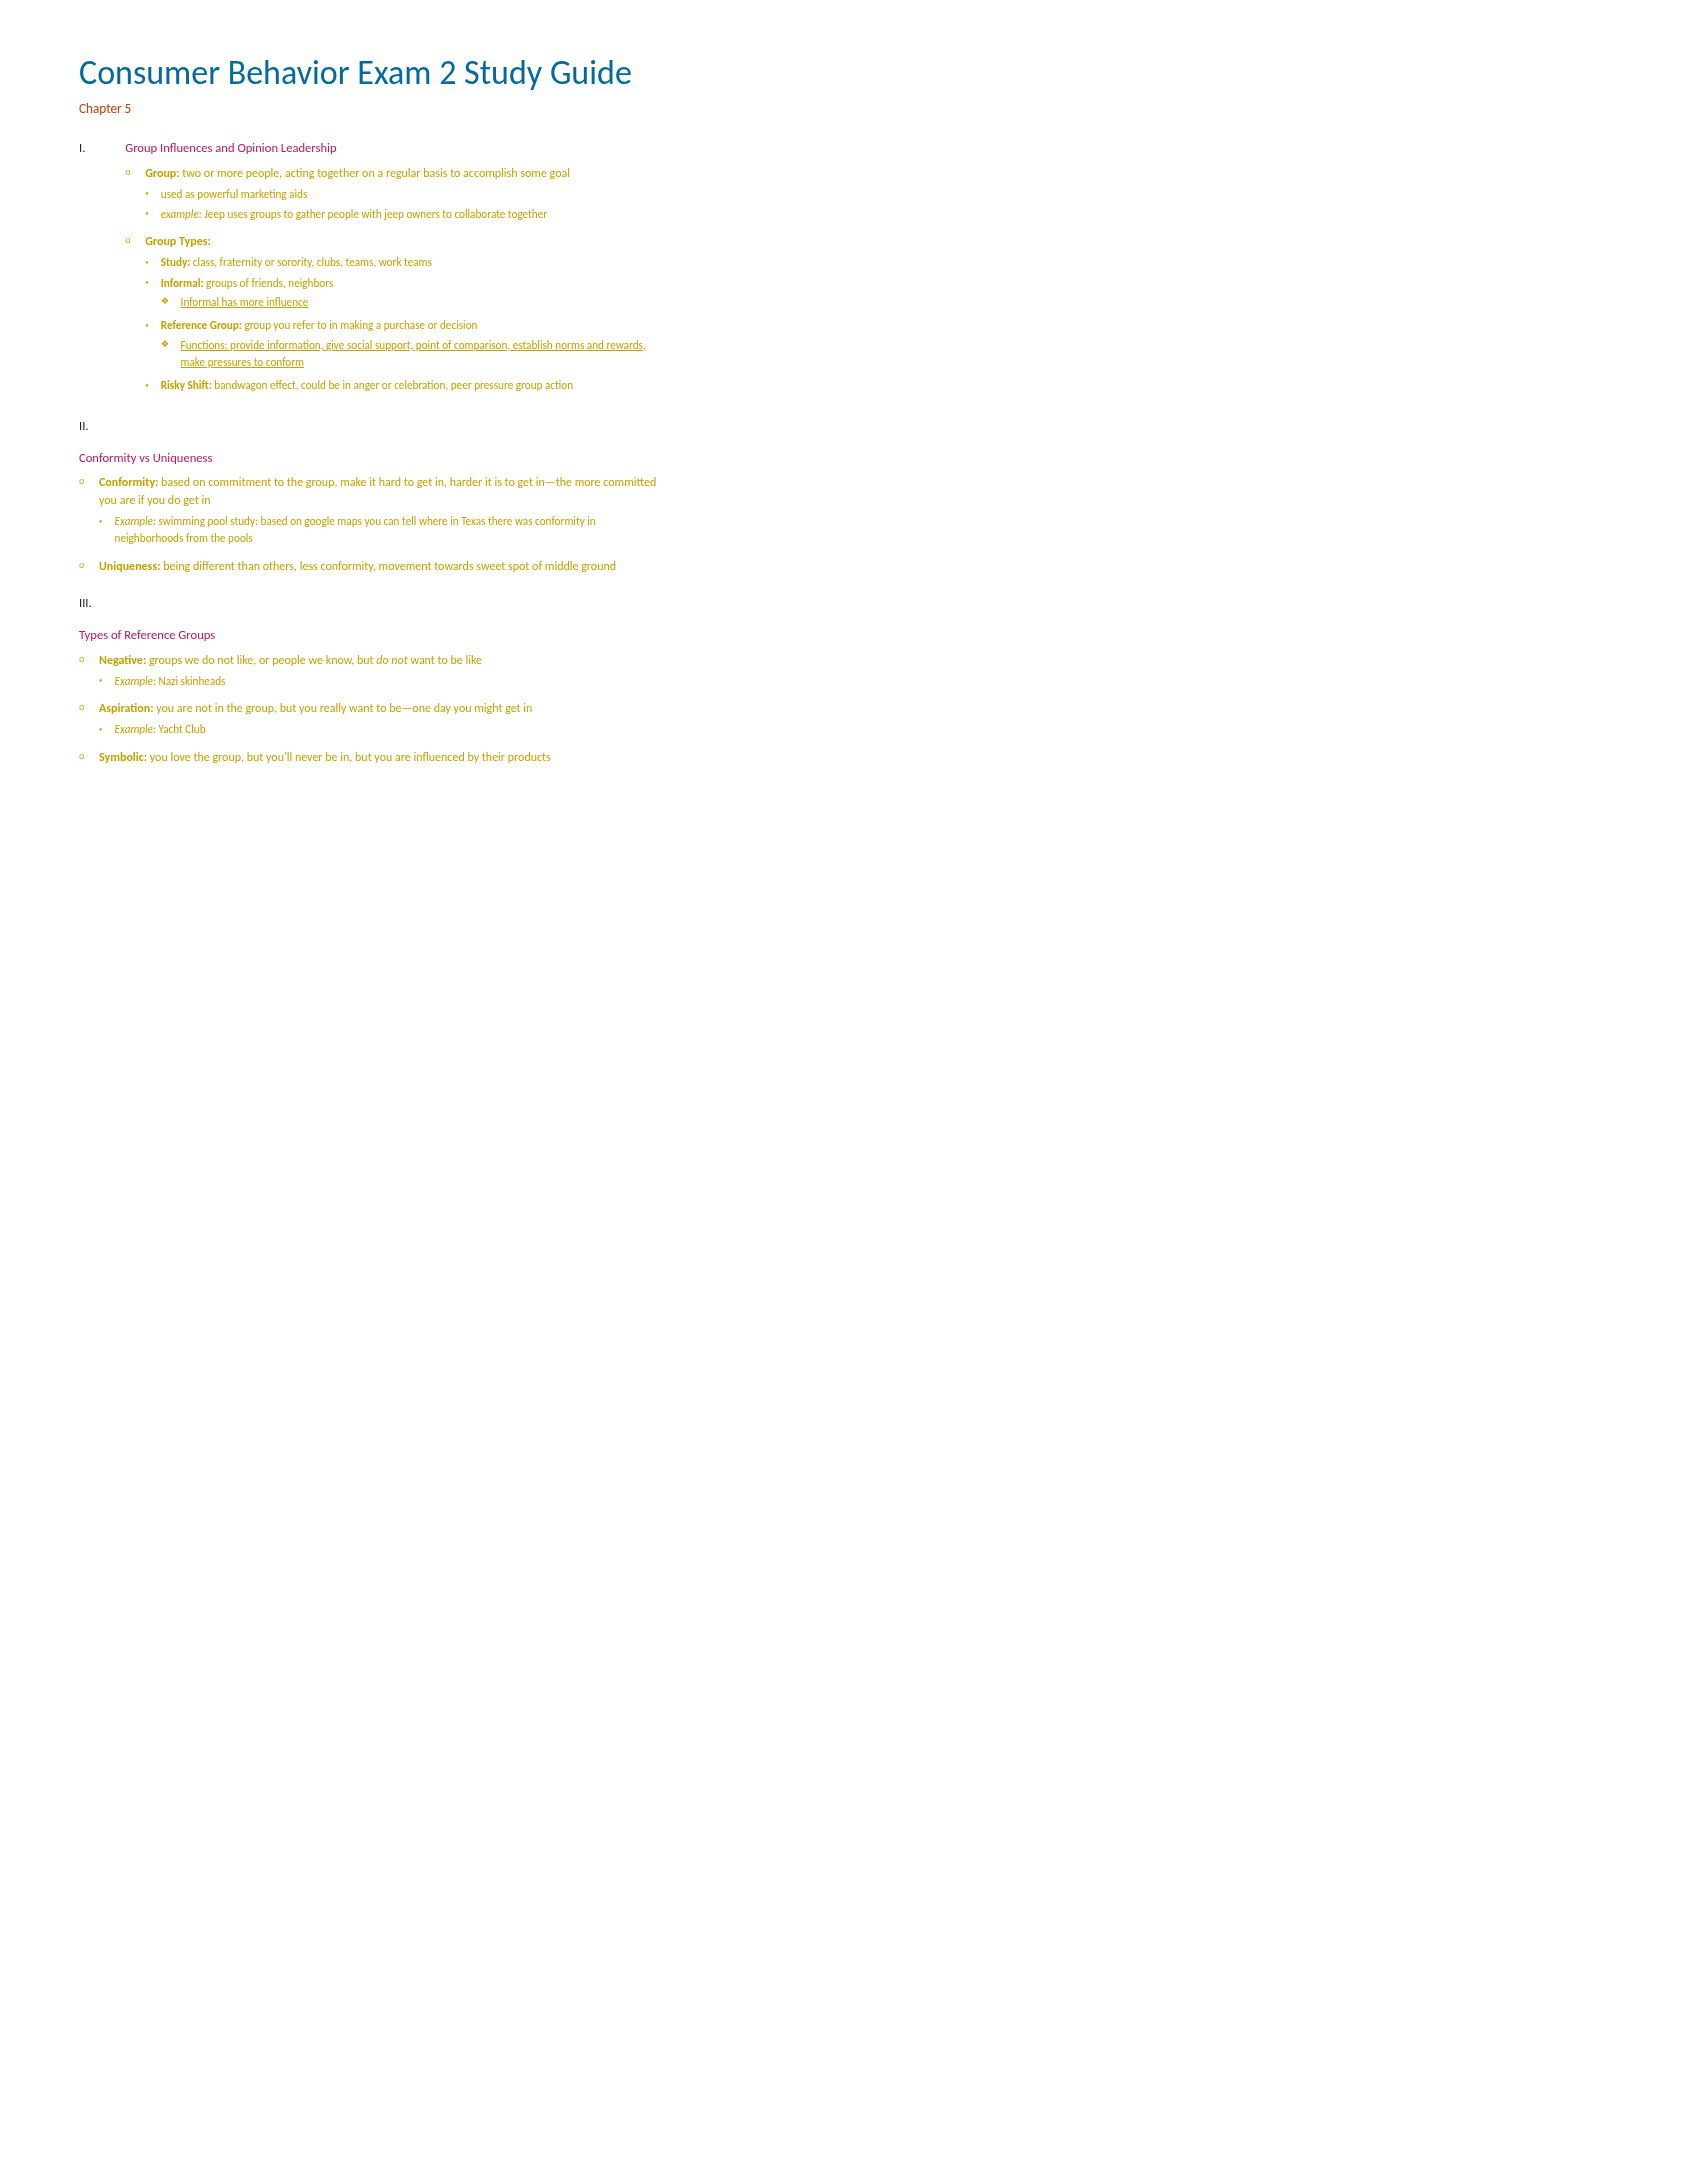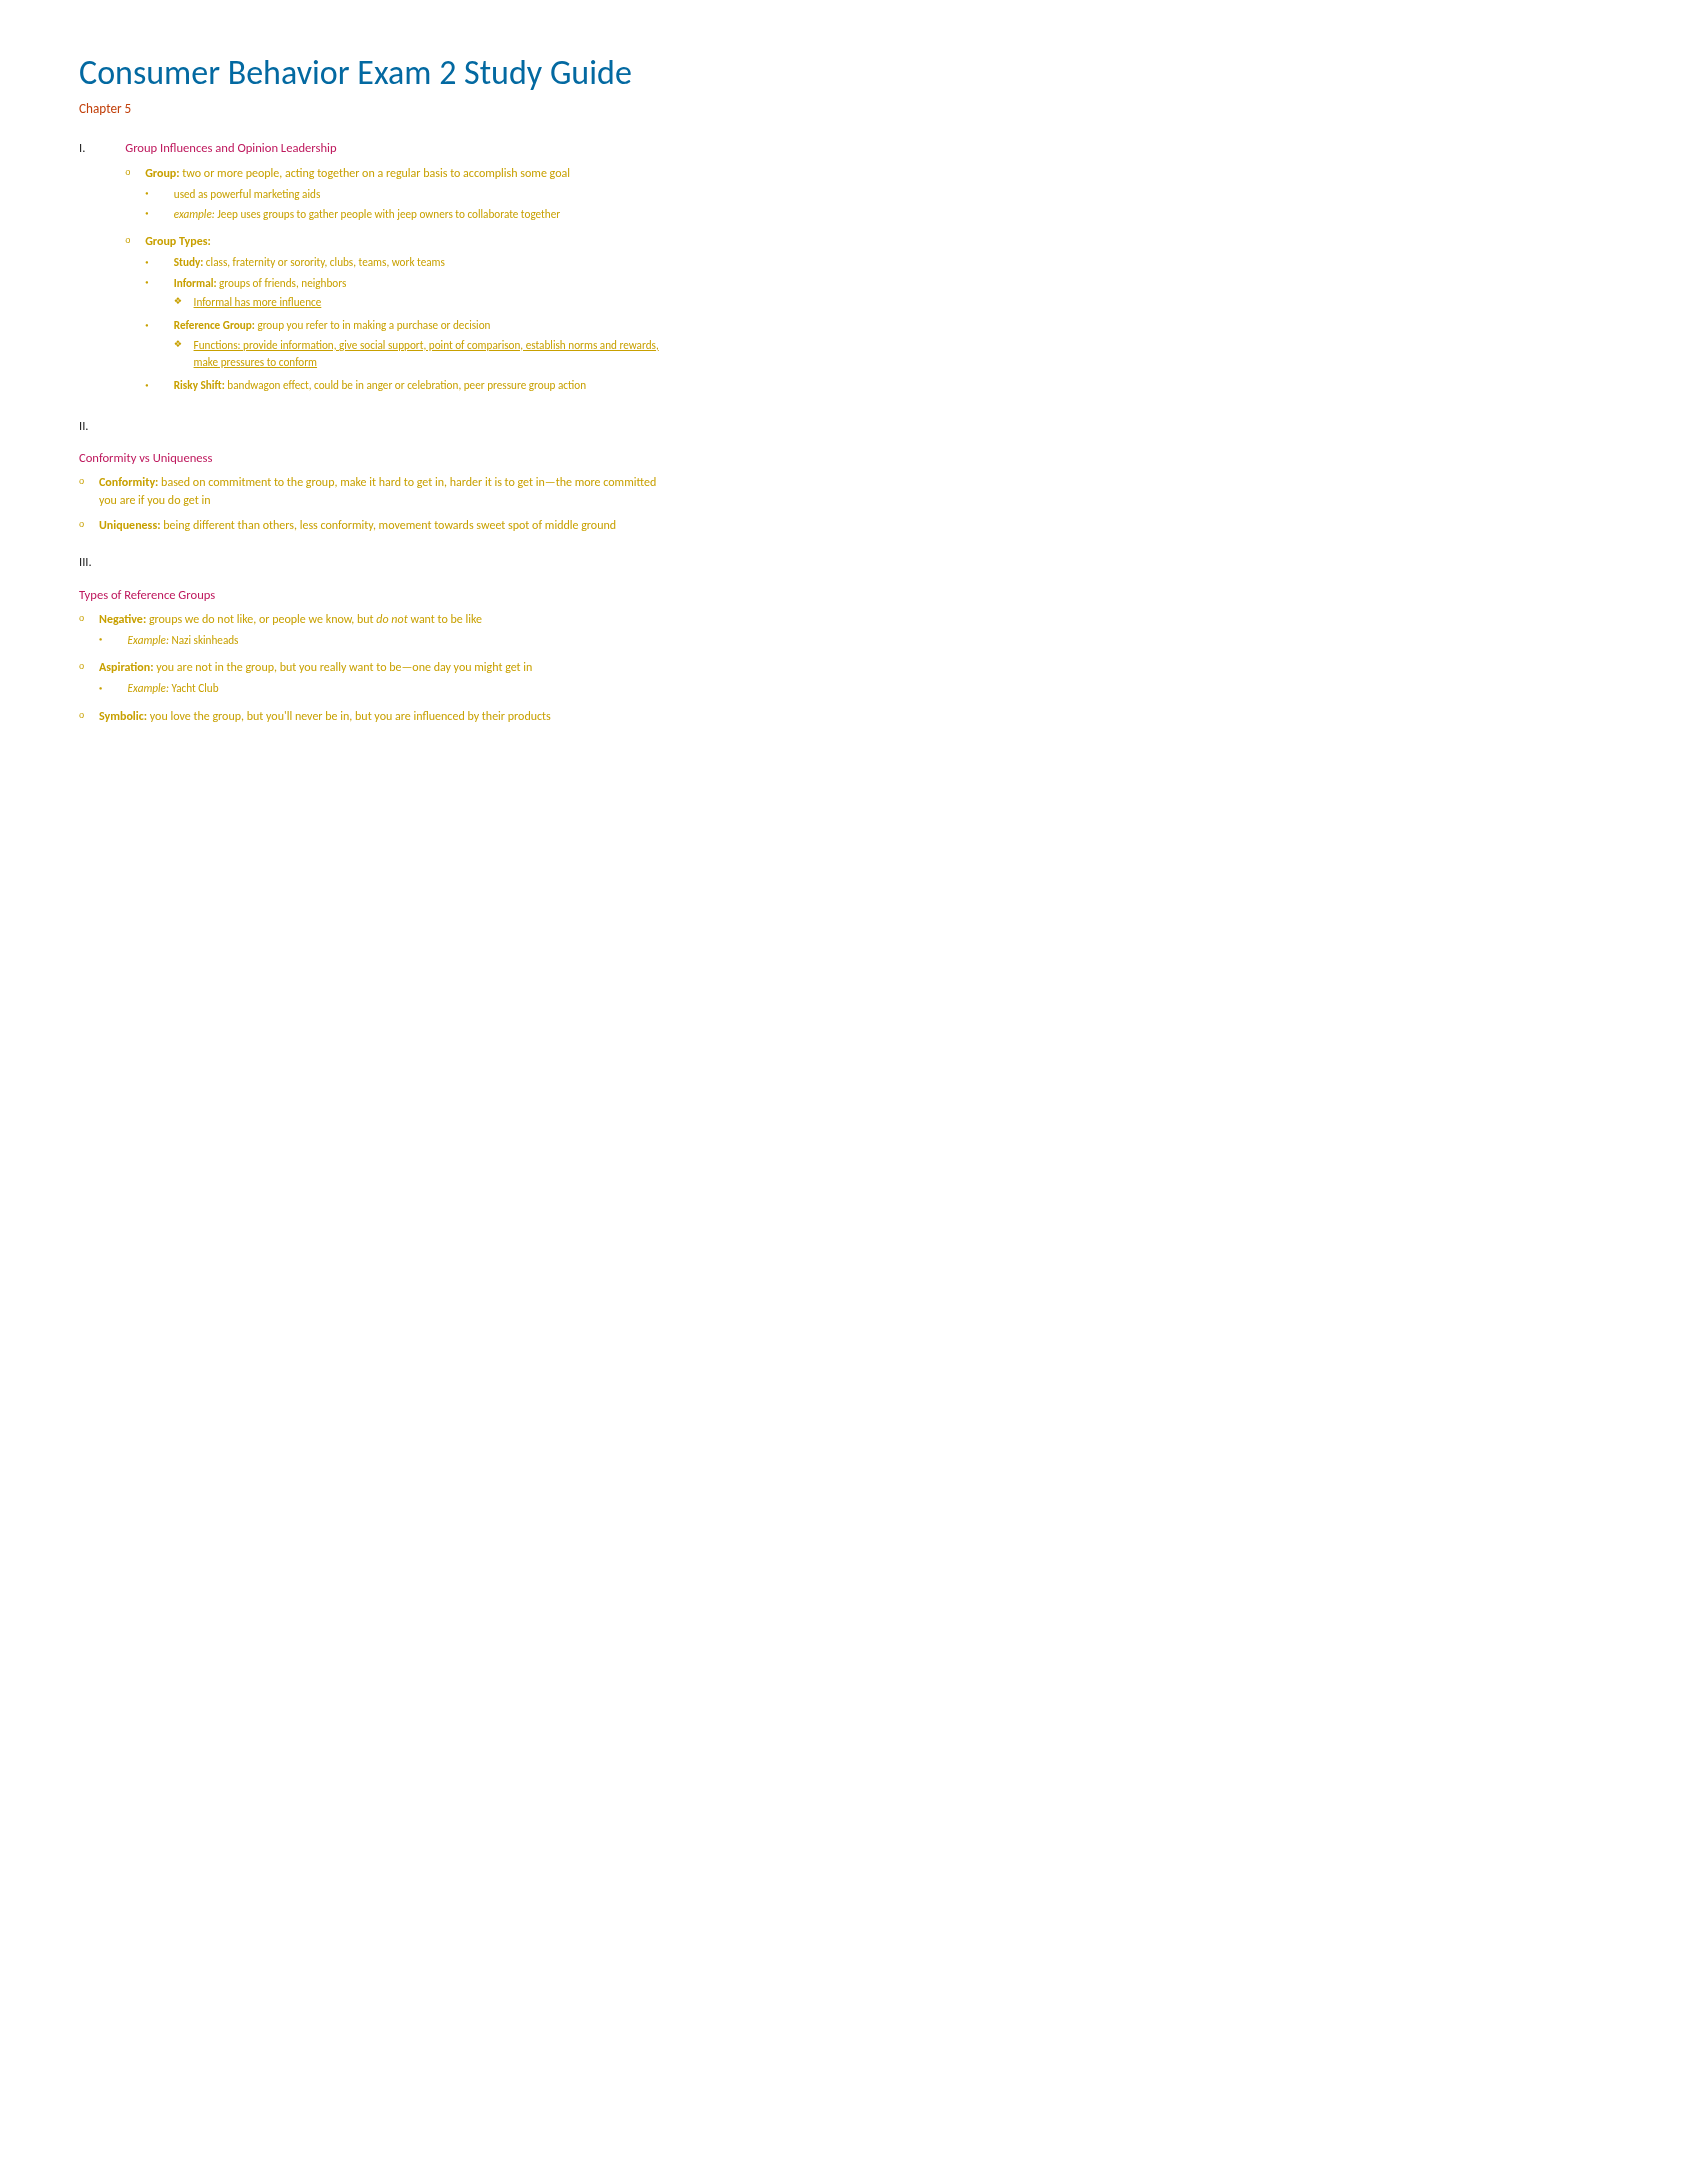--- a/index.html
+++ b/index.html
@@ -99,21 +99,21 @@
 
     
     .bullet-list {
       list-style: none;
       padding: 0;
       margin-top: 4px;
     }
 
     .bullet-item {
       display: flex;
-      gap: 18px;
+      gap: 5px;
       margin-bottom: 3.3px;
       font-family: Calibri, Arial, sans-serif;
       font-size: 11.2px;
       color: #c8a000;
     }
 
     .bullet-marker {
       font-size: 5.3px;
       min-width: 10.6px;
       margin-top: 4.6px;
@@ -245,20 +245,26 @@
     <span class="roman-numeral">II.</span>
     <div class="roman-content">
       <div class="section-title">Conformity vs Uniqueness</div>
       <ul class="o-list">
 
         <li class="o-item">
           <span class="o-marker">o</span>
           <div class="o-content">
             <strong>Conformity:</strong>
             <span> based on commitment to the group, make it hard to get in, harder it is to get in—the more committed you are if you do get in</span>
+            <ul class="bullet-list">
+              <li class="bullet-item">
+                <span class="bullet-marker">●</span>
+                <span class="bullet-content"><em>Example:</em> swimming pool study: based on google maps you can tell where in Texas there was conformity in neighborhoods from the pools</span>
+              </li>
+            </ul>
           </div>
         </li>
 
         <li class="o-item">
           <span class="o-marker">o</span>
           <div class="o-content">
             <strong>Uniqueness:</strong>
             <span> being different than others, less conformity, movement towards sweet spot of middle ground</span>
           </div>
         </li>

